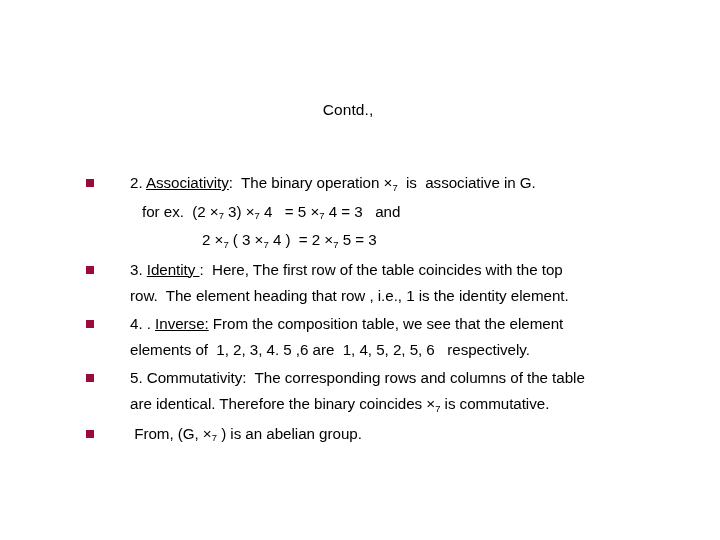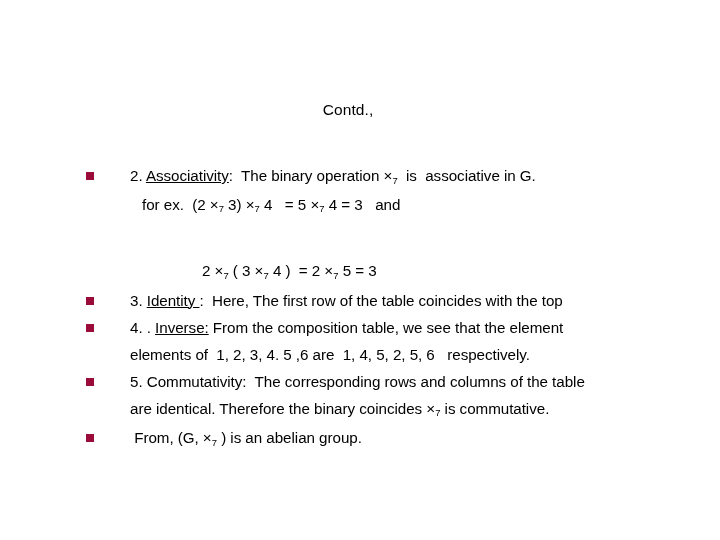--- a/index.html
+++ b/index.html
@@ -31,21 +31,21 @@
     text-align: center;
     font-size: 15.5px;
     line-height: 20px;
     color: #000000;
     letter-spacing: 0.1px;
   }
 
   
   .body-list {
     position: absolute;
-    top: 163px;
+    top: 170px;
     left: 86px;
     width: 620px;
   }
 
   .bullet-item {
     position: relative;
     padding-left: 44px;
     margin-bottom: 1px;
   }
 
@@ -63,21 +63,21 @@
     line-height: 26.5px;
     color: #000000;
     letter-spacing: -0.05px;
   }
 
   .line {
     white-space: pre-wrap;
   }
 
   .indent-1 { padding-left: 12px; }
-  .indent-2 { padding-left: 72px; margin-top: 38px; }
+  .indent-2 { padding-left: 72px; }
 
   .u { text-decoration: underline; text-underline-offset: 1px; }
 
   sub {
     font-size: 0.62em;
     vertical-align: baseline;
     position: relative;
     bottom: -0.28em;
     letter-spacing: 0;
   }
@@ -101,20 +101,21 @@
         <div class="line indent-1"><span>for ex.  (2 </span><span class="op"><span>×</span><sub>7</sub></span><span> 3) </span><span class="op"><span>×</span><sub>7</sub></span><span> 4   = 5 </span><span class="op"><span>×</span><sub>7</sub></span><span> 4 = 3   and</span></div>
 
         <div class="line indent-2"><span>2 </span><span class="op"><span>×</span><sub>7</sub></span><span> ( 3 </span><span class="op"><span>×</span><sub>7</sub></span><span> 4 )  = 2 </span><span class="op"><span>×</span><sub>7</sub></span><span> 5 = 3</span></div>
       </div>
     </div>
 
     <div class="bullet-item">
       <span class="bullet-marker"></span>
       <div class="bullet-body">
         <div class="line"><span>3.</span><span> </span><span class="u">Identity </span><span>:  Here, The first row of the table coincides with the top</span></div>
+        <div class="line">row.  The element heading that row , i.e., 1 is the identity element.</div>
       </div>
     </div>
 
     <div class="bullet-item">
       <span class="bullet-marker"></span>
       <div class="bullet-body">
         <div class="line"><span>4. .</span><span> </span><span class="u">Inverse:</span><span> From the composition table, we see that the element</span></div>
         <div class="line">elements of  1, 2, 3, 4. 5 ,6 are  1, 4, 5, 2, 5, 6   respectively.</div>
       </div>
     </div>

